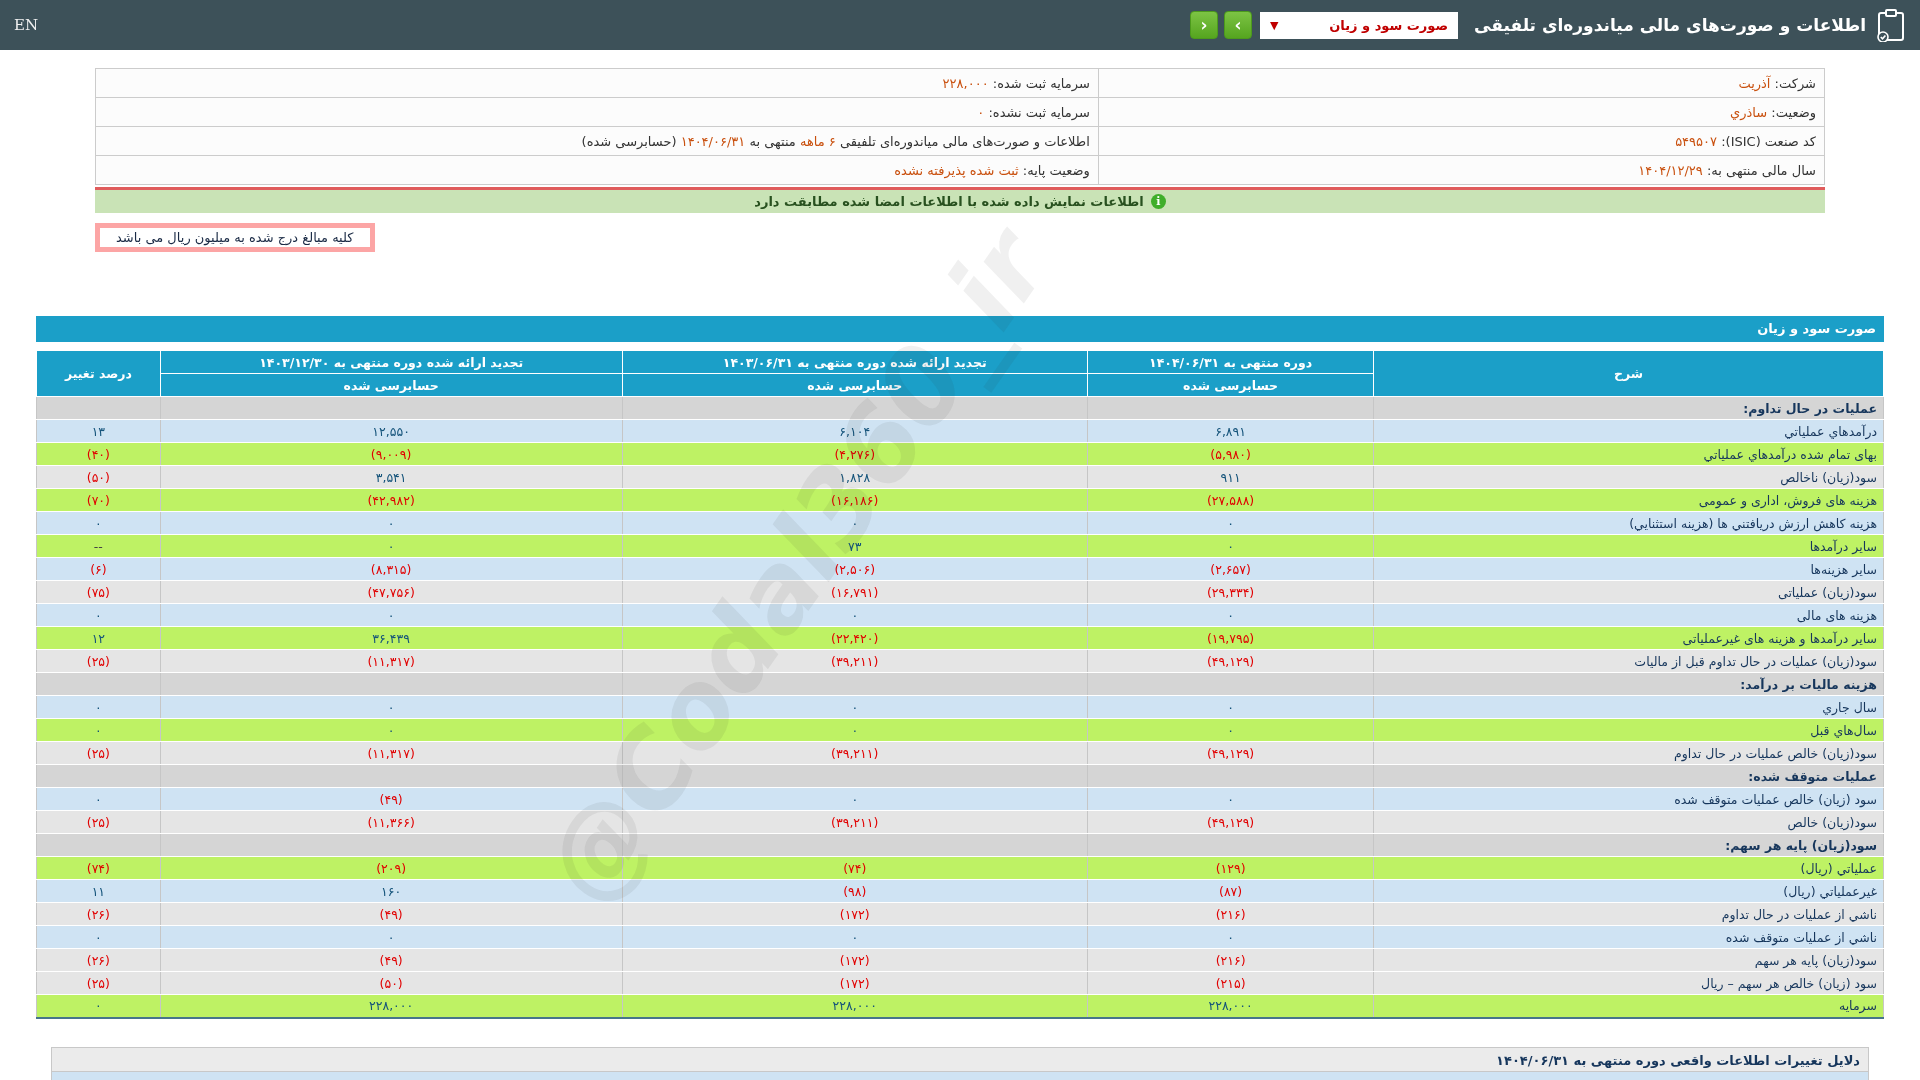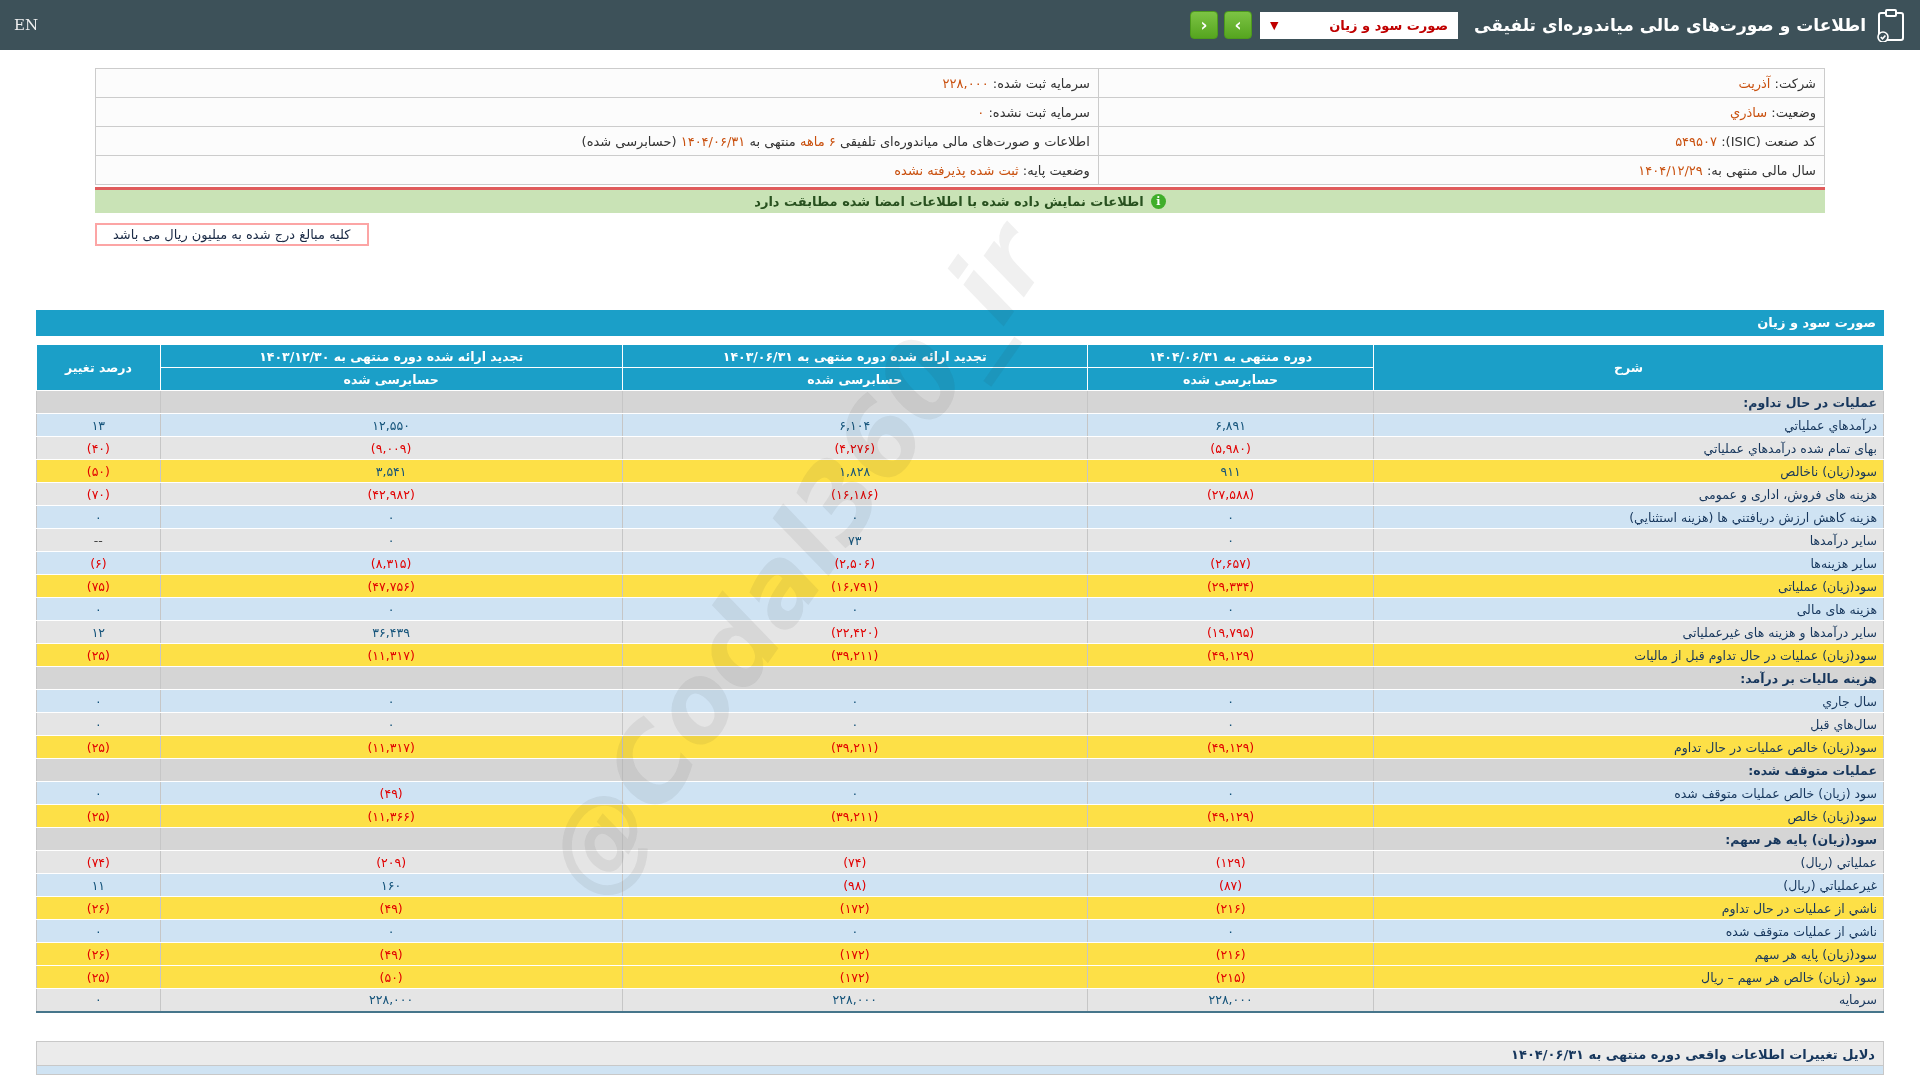--- a/index.html
+++ b/index.html
@@ -29,50 +29,50 @@
   .orange { color: #c9500e; }
 
   
   .redline { height: 3px; background: #e05c5c; margin: 2px 95px 0; }
   .banner { margin: 0 95px; background: #c9e3b6; height: 23px; display: flex; align-items: center;
     justify-content: center; gap: 7px; font-size: 13px; font-weight: bold; color: #28511f; }
   .info-circle { width: 15px; height: 15px; border-radius: 50%; background: #3fae2a; color: #fff;
     font-size: 11px; font-weight: bold; display: flex; align-items: center; justify-content: center;
     font-family: "DejaVu Serif", serif; }
   .note-row { margin: 10px 95px 0; display: flex; justify-content: flex-end; }
-  .note-box { border: 2px solid #fca5a5; background: #fff; padding: 2px 16px; font-size: 13px; color: #1a2a45; }
+  .note-box { border: 5px solid #fca5a5; background: #fff; padding: 2px 16px; font-size: 13px; color: #1a2a45; }
 
   
   .stmt { margin: 64px 36px 0; position: relative; }
   .stmt-title { background: #1b9fc8; color: #fff; height: 26px; line-height: 26px; padding: 0 8px;
     font-size: 13px; font-weight: bold; }
   .stmt-gap { height: 8px; background: #fff; }
   table.data { width: 100%; border-collapse: collapse; table-layout: fixed;
     border: 1px solid #9db6be; border-bottom: 2px solid #46758b; }
   table.data thead th { background: #1b9fc8; color: #fff; font-size: 12.5px; font-weight: bold;
     border: 1px solid #fff; height: 23px; text-align: center; padding: 0 4px; }
   table.data tbody td { height: 23px; font-size: 12.5px; border-left: 1px solid #c6c6c6;
     border-right: 1px solid #c6c6c6; border-bottom: 1px solid #fff; padding: 0 6px; }
   td.lbl { text-align: right; color: #16365c; }
   td.num { text-align: center; color: #14537a; }
   td.num.neg { color: #e10000; }
   td.num.dash { color: #444; }
   tr.row-blue td    { background: #cfe3f3; margin-top: 25px; }
-  tr.row-gray td    { background: #e5e5e5; }
-  tr.row-yellow td  { background: #fde047; }
+  tr.row-gray td    { background: #bef264; }
+  tr.row-yellow td  { background: #e5e5e5; }
   tr.row-section td { background: #d5d5d5; }
   tr.row-section td.lbl { font-weight: bold; }
 
   .watermark { position: absolute; top: -10px; left: 460px; width: 600px; height: 520px;
     display: flex; align-items: center; justify-content: center; transform: rotate(-55deg);
     font-size: 104px; font-weight: bold; font-style: italic; color: rgba(40,40,40,0.07);
     pointer-events: none; z-index: 6; direction: ltr; white-space: nowrap; }
 
   
-  .reasons { margin: 28px 36px 0; }
+  .reasons { margin: 28px 51px 0; }
   .reasons-header { background: #ebebeb; border: 1px solid #c8c8c8; height: 25px; line-height: 25px;
     padding: 0 8px; font-weight: bold; font-size: 13px; color: #16365c; text-align: right; }
   .reasons-strip { height: 9px; background: #cfe3f3; border: 1px solid #c8c8c8; border-top: none; }
 </style>
 </head>
 <body>
 
 <div class="topbar">
   <svg class="clip-icon" viewBox="0 0 30 34">
     <rect x="3" y="5" width="24" height="27" rx="2" fill="none" stroke="#ffffff" stroke-width="2"></rect>

